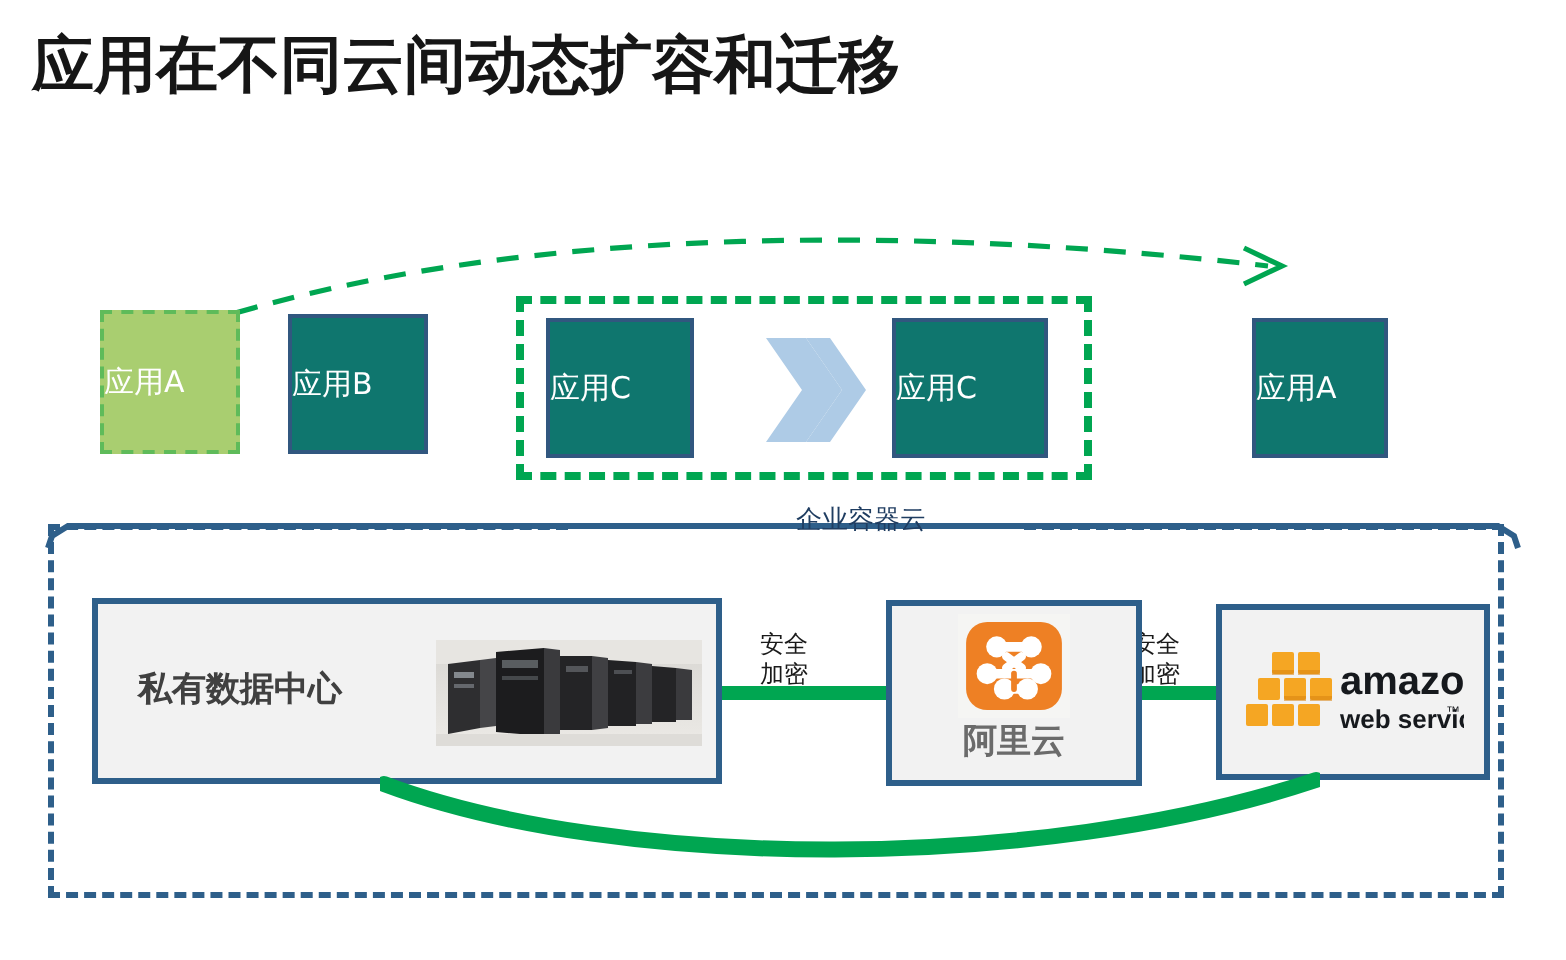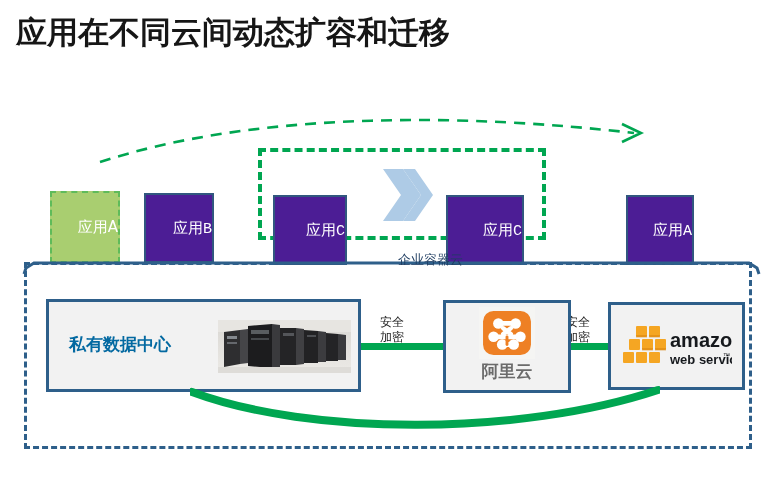--- a/index.html
+++ b/index.html
@@ -33,30 +33,28 @@
     white-space: nowrap;
     font-family: "DejaVu Sans", "Liberation Sans", sans-serif;
   }
 
   
   .app-box {
     position: absolute;
     box-sizing: border-box;
     display: flex;
     align-items: center;
-    justify-content: flex-end;
+    justify-content: flex-start;
     color: #ffffff;
     font-size: 15px;
     font-family: "DejaVu Sans", "Liberation Sans", sans-serif;
-    margin-top: 36px;
   }
   .app-box.solid {
-    background: #4c1d95;
+    background: #0f766e;
     border: 2px solid #31577f;
-    font-family: Liberation Mono, monospace;
   }
   .app-box.faded {
     background: #a9ce70;
     border: 2px dashed #5fbb5a;
     color: #ffffff;
   }
 
   
   #migration-group {
     position: absolute;
@@ -150,21 +148,21 @@
     top: 299px;
     width: 315px;
     height: 93px;
   }
   #dc-label {
     position: absolute;
     left: 20px;
     top: 31px;
     font-size: 17px;
     font-weight: bold;
-    color: #0369a1;
+    color: #404040;
     font-family: "DejaVu Sans", "Liberation Sans", sans-serif;
   }
   #server-photo {
     position: absolute;
     left: 169px;
     top: 18px;
     width: 133px;
     height: 53px;
     overflow: hidden;
     background: #cfcfcb;

